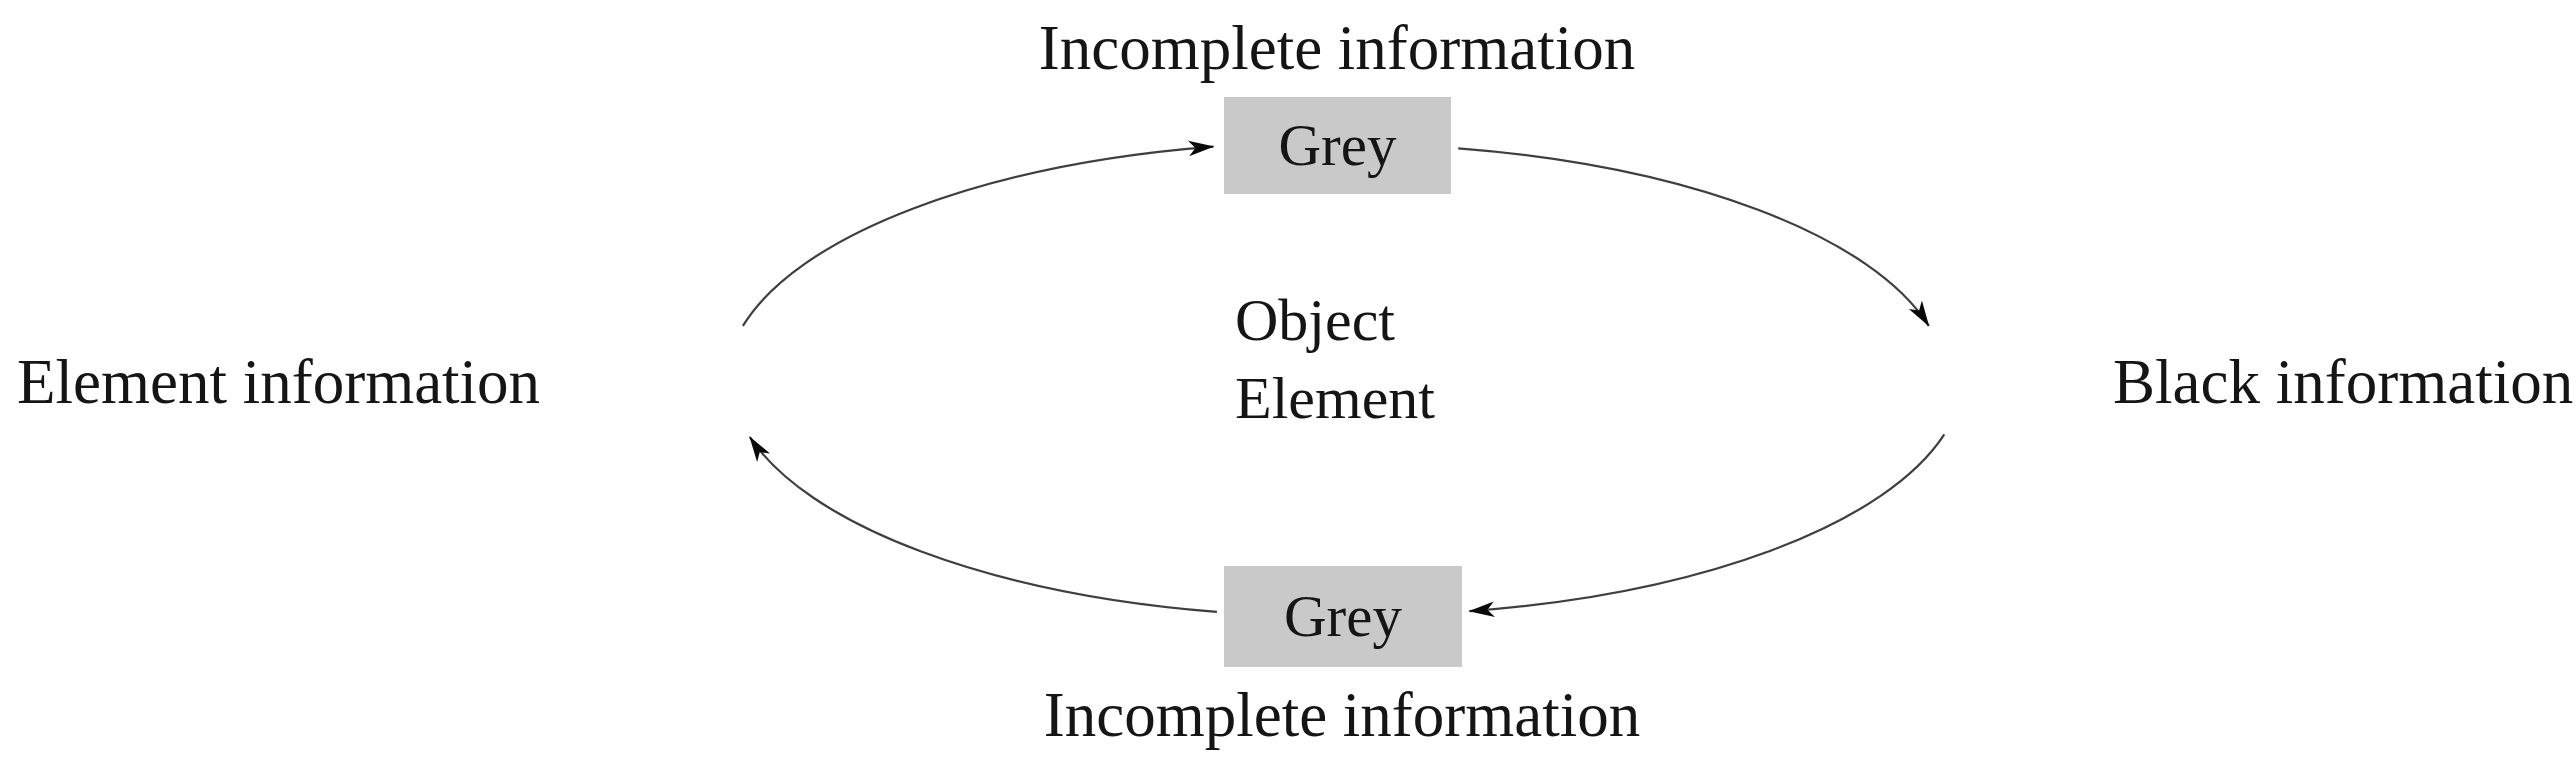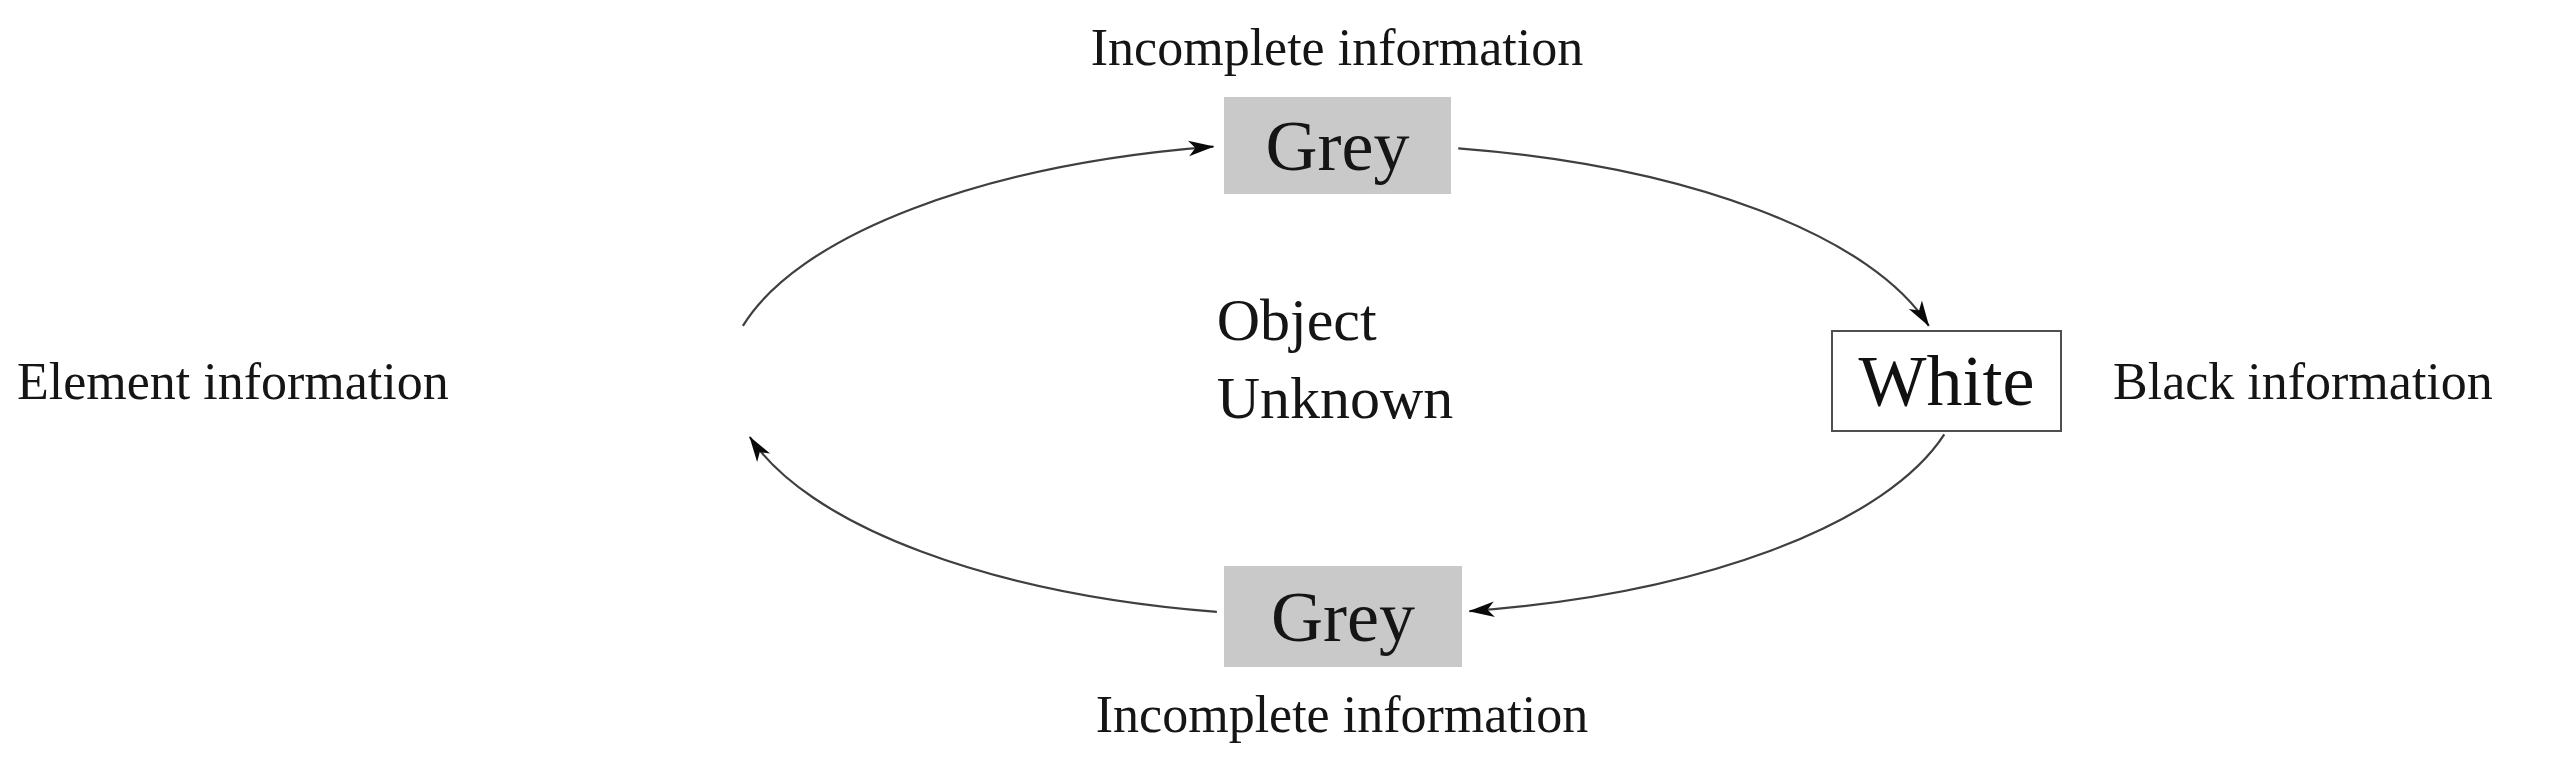--- a/index.html
+++ b/index.html
@@ -25,21 +25,21 @@
   svg.arcs path.arc {
     fill: none;
     stroke: #3f3f3f;
     stroke-width: 2.6;
   }
   .node {
     position: absolute;
     display: flex;
     align-items: center;
     justify-content: center;
-    font-size: 72px;
+    font-size: 59px;
     line-height: 1;
     box-sizing: border-box;
     white-space: nowrap;
   }
   .node.black {
     left: 615px; top: 331px; width: 236px; height: 101px;
     background: #0a0a0a;
     color: #f0f0f0;
   }
   .node.grey-top {
@@ -53,21 +53,21 @@
     border: 2.6px solid #4f4f4f;
     color: #111111;
   }
   .node.grey-bottom {
     left: 1224px; top: 566px; width: 238px; height: 101px;
     background: #c9c9c9;
     color: #151515;
   }
   .annotation {
     position: absolute;
-    font-size: 52px;
+    font-size: 63px;
     line-height: 72px;
     white-space: nowrap;
   }
   .annotation.top {
     left: 1337px; top: 12px;
     transform: translateX(-50%);
   }
   .annotation.bottom {
     left: 1342px; top: 679px;
     transform: translateX(-50%);
@@ -109,23 +109,22 @@
 
   <div class="annotation left">Element information</div>
 
   <div class="annotation right">Black information</div>
 
   <div class="annotation bottom">Incomplete information</div>
 
   <div class="node grey-top">Grey</div>
 
 
-  <div class="node white">White</div>
 
   <div class="node grey-bottom">Grey</div>
 
   <div class="center-text">
     <div>Object</div>
-    <div>Unknown</div>
+    <div>Element</div>
   </div>
 
 </div>
 
 
 </body></html>

